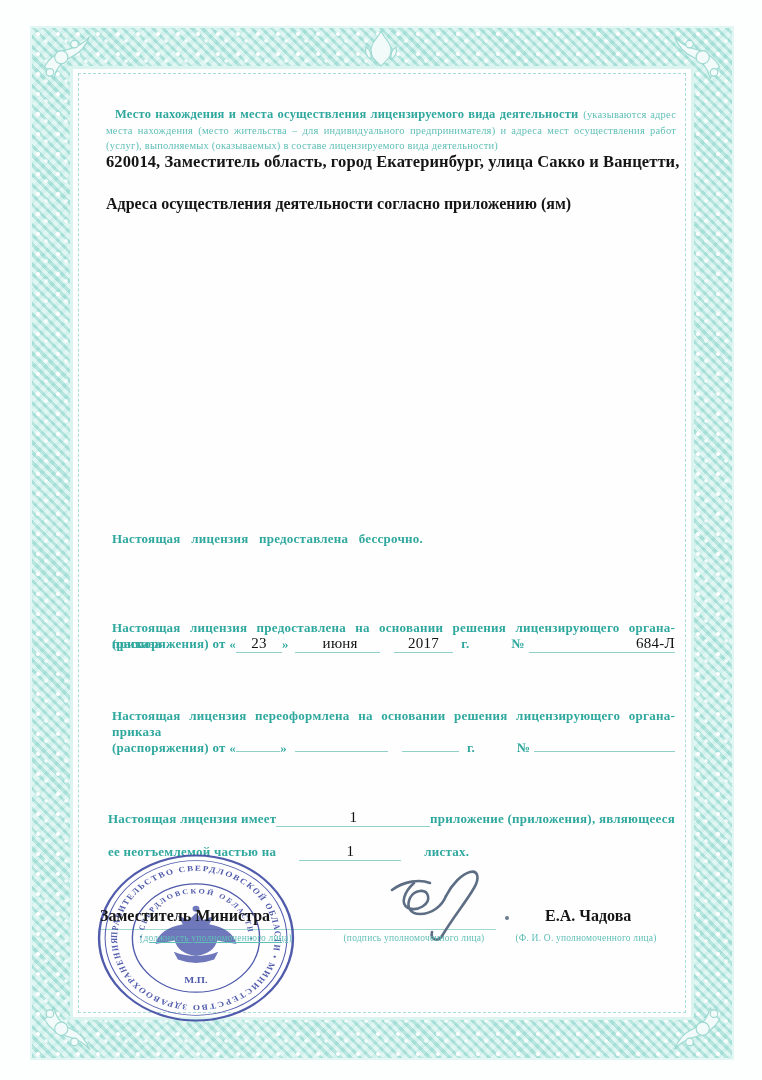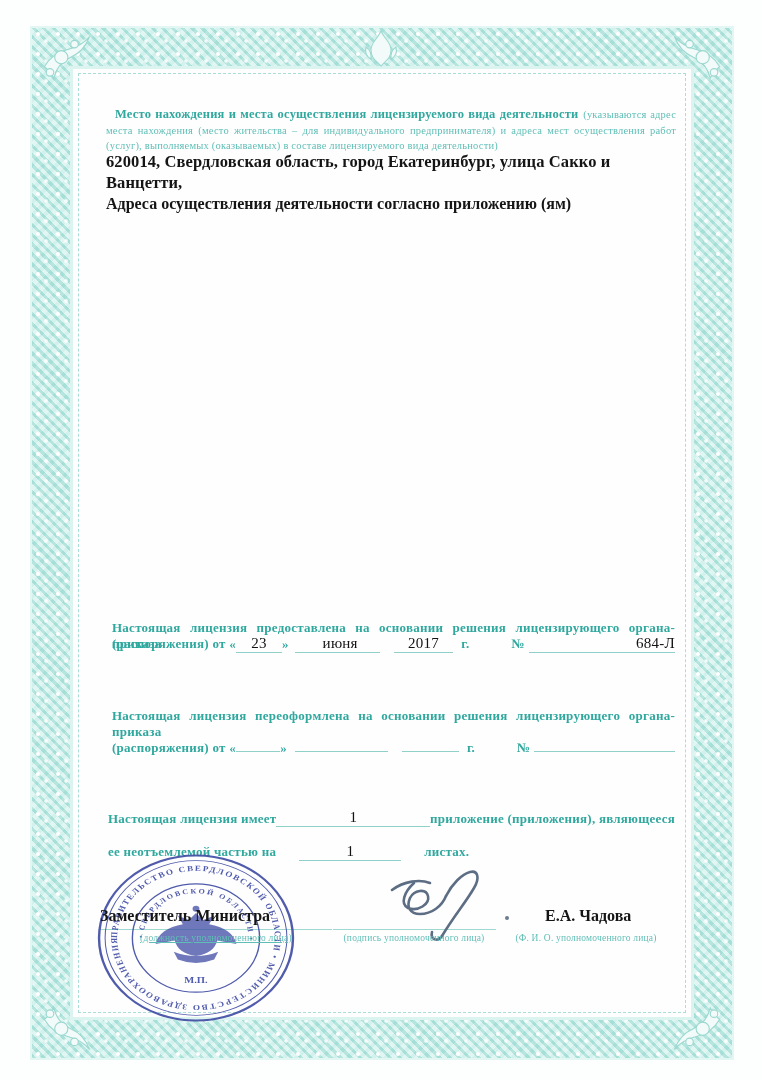--- a/index.html
+++ b/index.html
@@ -127,24 +127,25 @@
       <path d="M6 18 Q12 22 11 30 Q4 26 6 18 Z"></path>
       <path d="M36 18 Q30 22 31 30 Q38 26 36 18 Z"></path>
     </g>
   </svg>
 
   <p class="abs loc">
     <span class="h">Место нахождения и места осуществления лицензируемого вида деятельности</span>
     <span class="n">(указываются адрес места нахождения (место жительства – для индивидуального предпринимателя) и адреса мест осуществления работ (услуг), выполняемых (оказываемых) в составе лицензируемого вида деятельности)</span>
   </p>
   <div class="abs addr blk">
-    <div>620014, Свердловская область, город Екатеринбург, улица Сакко и Ванцетти,</div>
+    <div>620014, Заместитель область, город Екатеринбург, улица Сакко и Ванцетти,</div>
   </div>
   <div class="abs addr-note blk">Адреса осуществления деятельности согласно приложению (ям)</div>
 
+  <div class="abs validity teal tline">Настоящая лицензия предоставлена бессрочно.</div>
 
   <div class="abs g1 teal jline">Настоящая лицензия предоставлена на основании решения лицензирующего органа-приказа</div>
   <div class="abs row teal tline">
     <span>(распоряжения) от «</span>
     <span class="fill" style="width:48px;">23</span>
     <span>»</span>
     <span class="fill" style="width:88px; text-align:center; padding-left:6px; margin-left:6px;">июня</span>
     <span class="fill" style="width:62px; margin-left:14px;">2017</span>
     <span style="margin-left:8px;">г.</span>
     <span style="margin-left:42px;">№</span>

